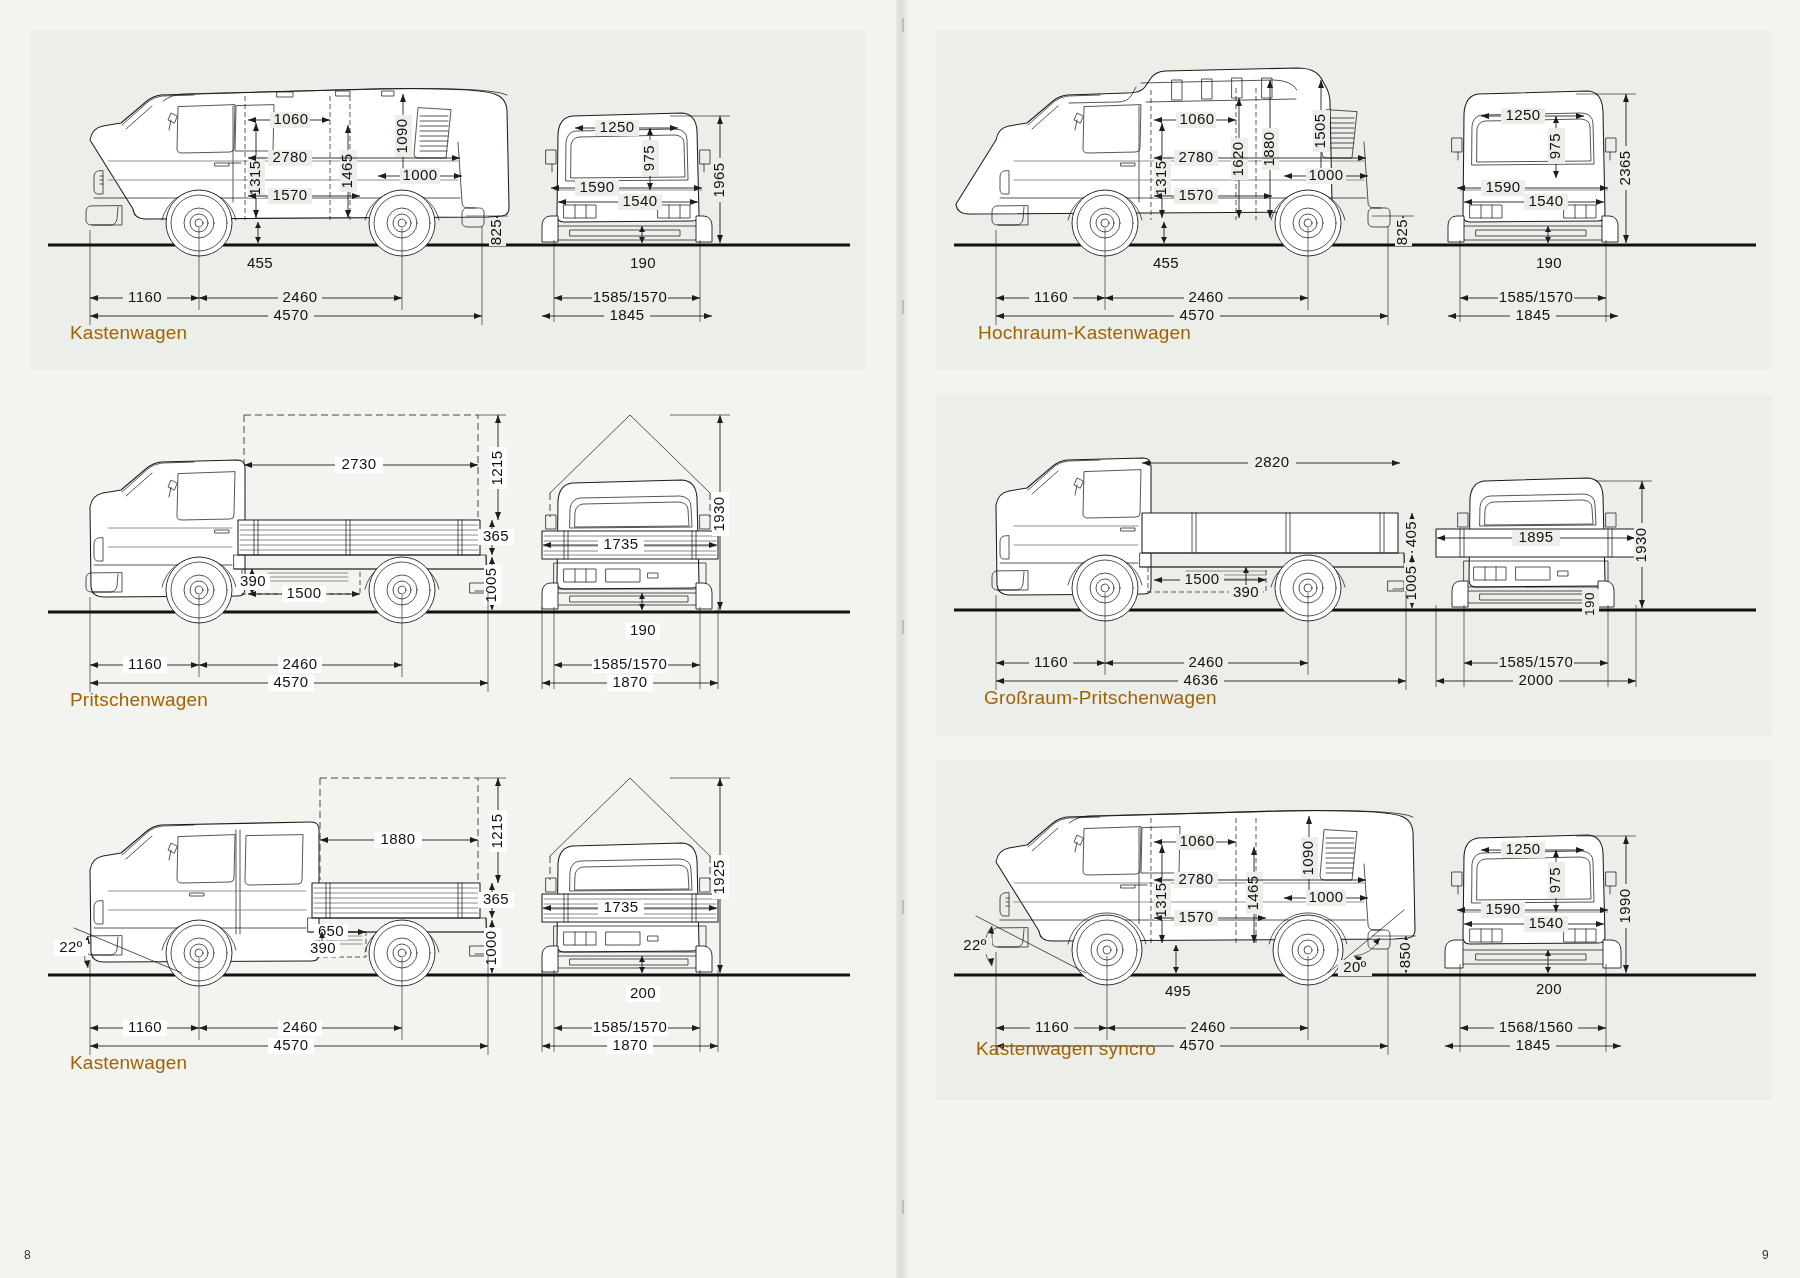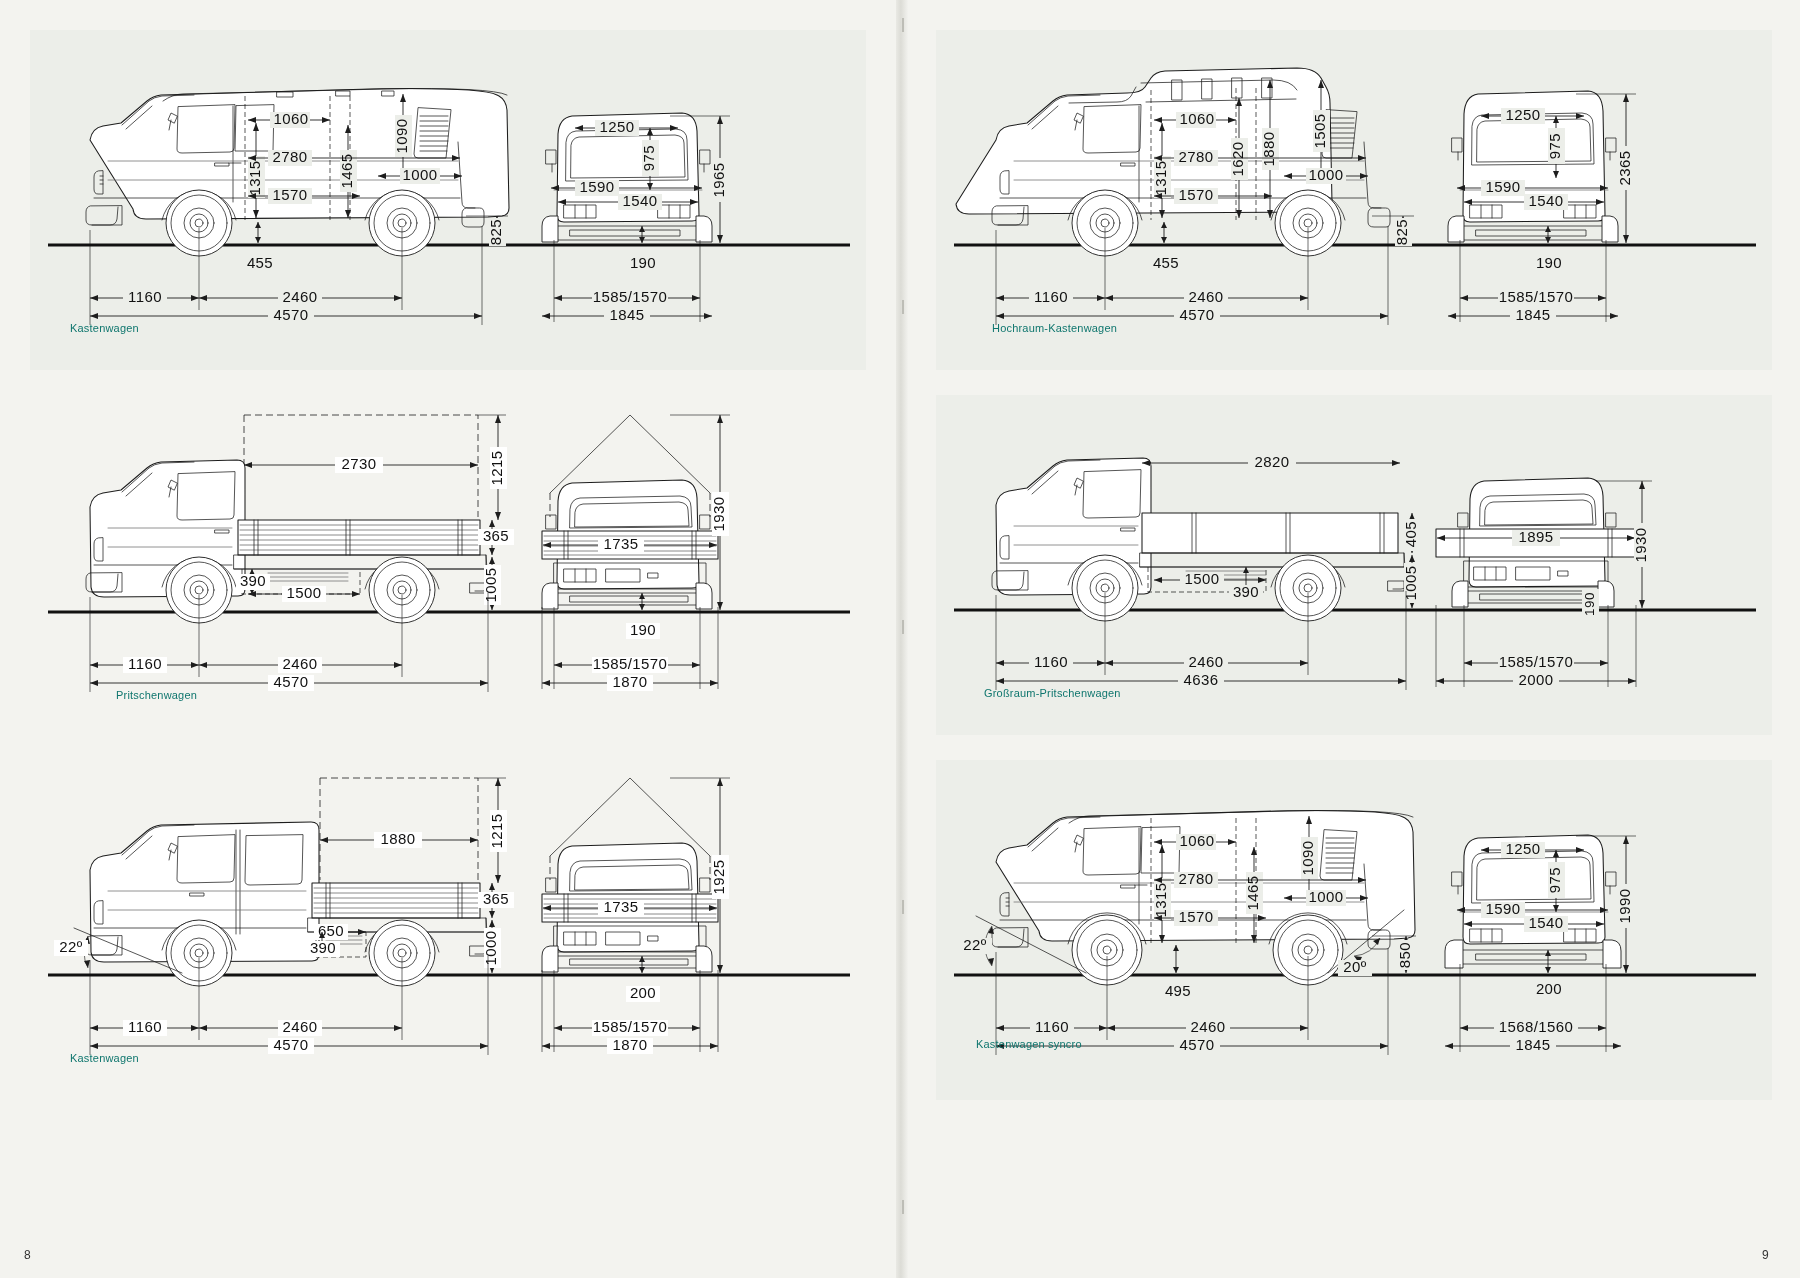--- a/index.html
+++ b/index.html
@@ -21,22 +21,22 @@
 
   .panel{
     position:absolute;
     background:#eceee9;
     box-sizing:border-box;
   }
   .panel.plain{background:transparent;}
 
   .caption{
     position:absolute;
-    font-size:11px;
-    color:#0f766e;
+    font-size:19px;
+    color:#a16207;
     letter-spacing:.2px;
     white-space:nowrap;
   }
   .folio{
     position:absolute;
     font-size:12px;
     color:#333;
   }
 
   
@@ -457,21 +457,21 @@
         <path class="dim" d="M524 268 H 670"></path>
         <path class="dk" d="M524 268 l8-3 v6 z M670 268 l-8-3 v6 z"></path>
         <rect class="dimbg" x="562" y="260" width="76" height="16"></rect>
         <text class="dimtxt" x="600" y="268">1585/1570</text>
         <path class="dim" d="M512 286 H 682"></path>
         <path class="dk" d="M512 286 l8-3 v6 z M682 286 l-8-3 v6 z"></path>
         <rect class="dimbg" x="574" y="278" width="46" height="16"></rect>
         <text class="dimtxt" x="597" y="286">1845</text>
       </g>
     </svg>
-    <div class="caption" style="left:56px;top:292px;">Hochraum-Kastenwagen</div>
+    <div class="caption" style="left:42px;top:292px;">Hochraum-Kastenwagen</div>
   </div>
 
   <div class="panel plain" style="left:30px;top:397px;width:836px;height:340px;">
     <svg class="dwg" width="836" height="340" viewBox="0 0 836 340">
       <path class="ground" d="M18 215 H 820"></path>
 
       <g>
 
         <path class="dash" d="M214 18 H 448 V 120"></path>
         <path class="dash" d="M214 18 V 120"></path>
@@ -626,21 +626,21 @@
         <path class="dim" d="M524 268 H 670"></path>
         <path class="dk" d="M524 268 l8-3 v6 z M670 268 l-8-3 v6 z"></path>
         <rect class="dimbg white" x="562" y="260" width="76" height="16"></rect>
         <text class="dimtxt" x="600" y="268">1585/1570</text>
         <path class="dim" d="M512 286 H 688"></path>
         <path class="dk" d="M512 286 l8-3 v6 z M688 286 l-8-3 v6 z"></path>
         <rect class="dimbg white" x="577" y="278" width="46" height="16"></rect>
         <text class="dimtxt" x="600" y="286">1870</text>
       </g>
     </svg>
-    <div class="caption" style="left:40px;top:292px;margin-left:46px;">Pritschenwagen</div>
+    <div class="caption" style="left:40px;top:292px;">Pritschenwagen</div>
   </div>
 
   <div class="panel" style="left:936px;top:395px;width:836px;height:340px;">
     <svg class="dwg" width="836" height="340" viewBox="0 0 836 340">
       <path class="ground" d="M18 215 H 820"></path>
 
       <g>
         <path class="ln bodyfill" d="M60 110 q2-12 13-14 l18-3 26-22 q6-5 14-6 l76-2 q8 0 8 8 l0 121 q0 7-7 7 l-134 1 q-12 0-13-10 z"></path>
         <path class="ln thin" d="M92 95 l27-24 q5-4 13-5 l32-1"></path>
         <path class="ln thin" d="M96 99 l26-23"></path>

